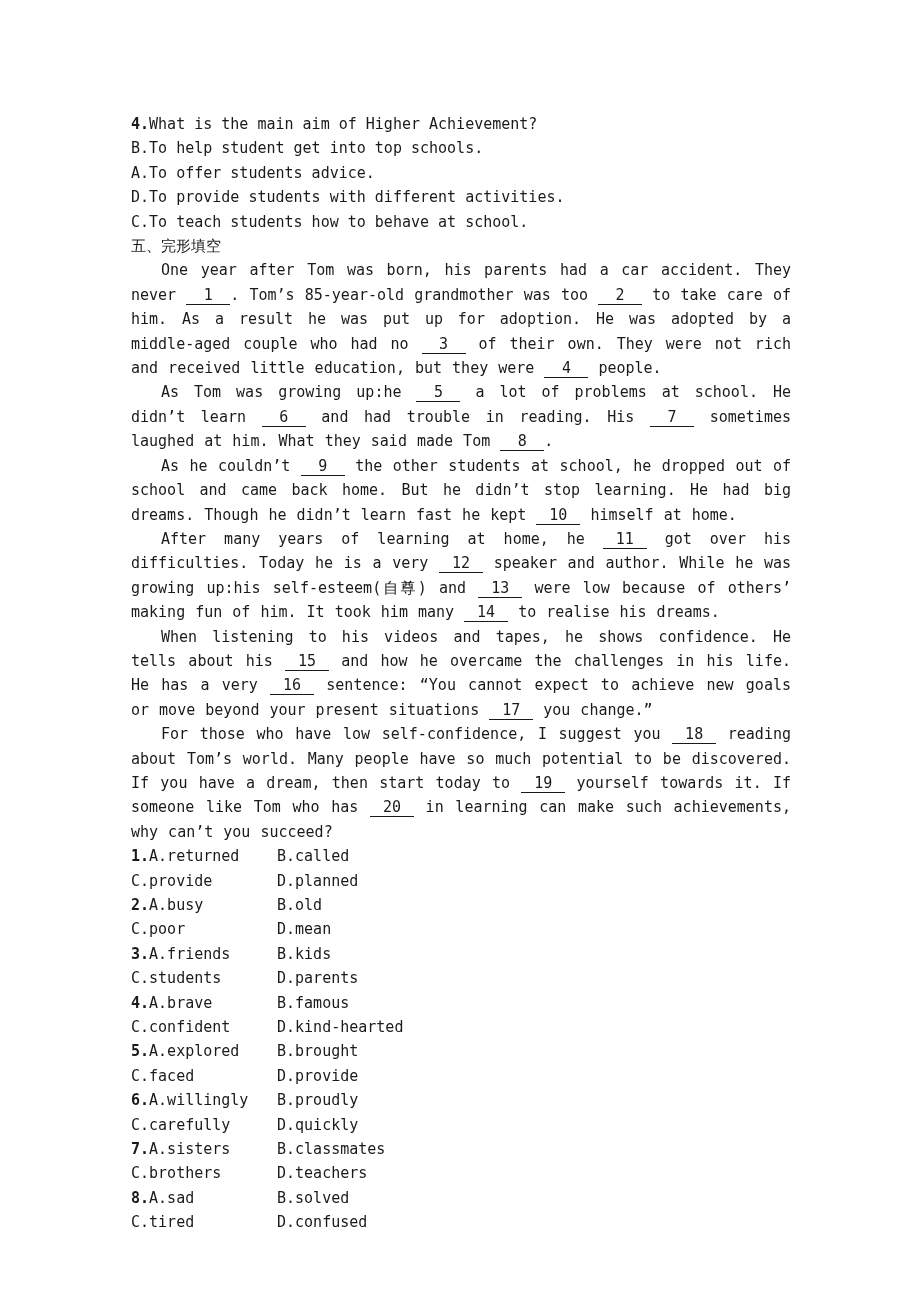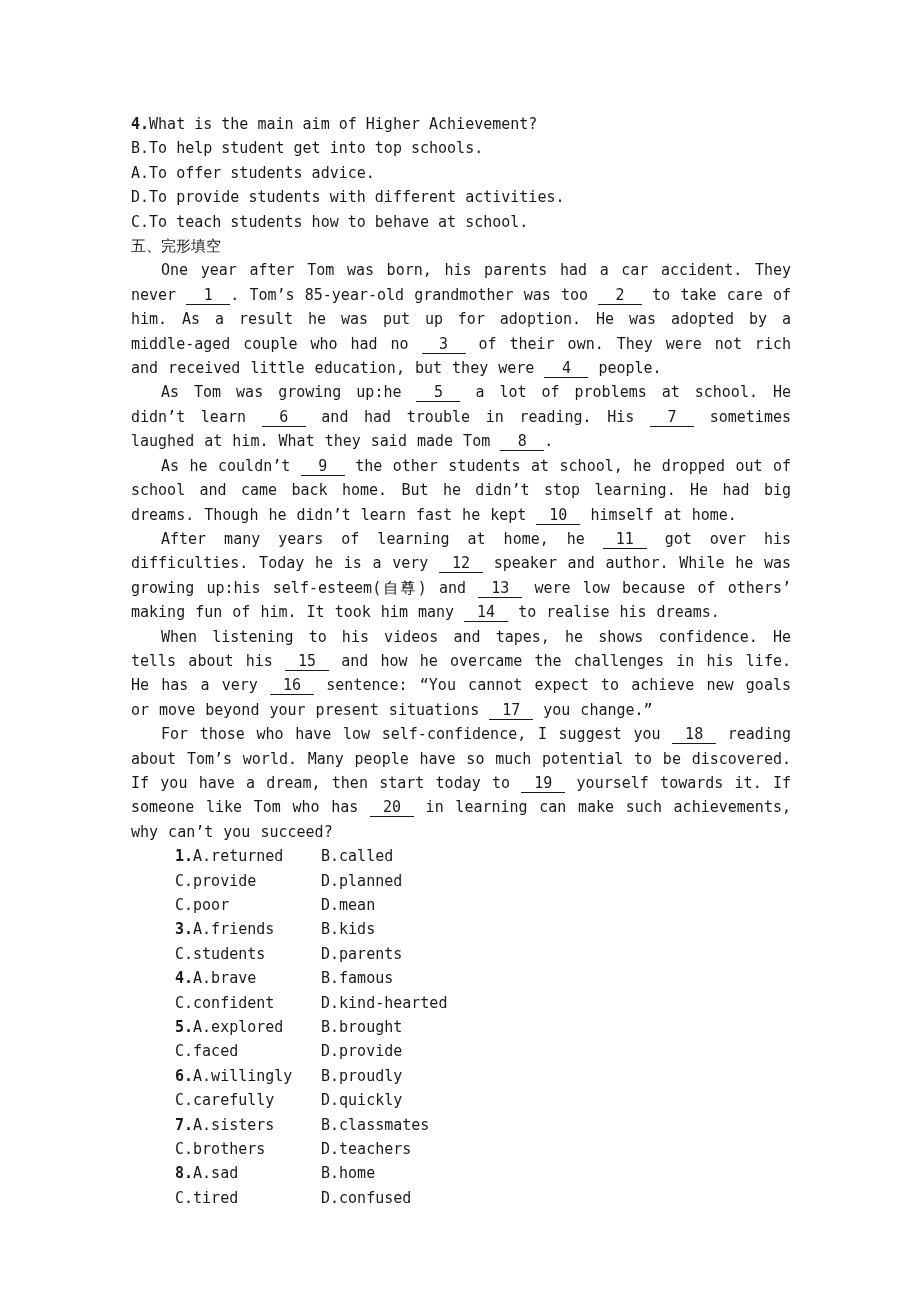--- a/index.html
+++ b/index.html
@@ -31,21 +31,21 @@
   }
   .blank {
     display: inline-block;
     min-width: 44px;
     padding: 0 3px;
     text-align: center;
     text-indent: 0;
     border-bottom: 1px solid #1a1a1a;
     line-height: 17px;
   }
-  .opt-row { display: flex; margin-left: 44px; }
+  .opt-row { display: flex; }
   .opt-c1 { width: 146px; }
   .opt-c2 { flex: 1; }
 </style>
 </head>
 <body>
 
 <div class="page">
   <div class="content">
 
     <div class="line"><span class="qnum">4.</span><span>What is the main aim of Higher Achievement?</span></div>
@@ -69,20 +69,24 @@
       </div>
 
     <div id="options-grid">
         <div class="opt-row">
           <div class="opt-c1"><span class="qnum">1.</span><span>A.returned</span></div>
           <div class="opt-c2"><span>B.called</span></div>
         </div>
         <div class="opt-row">
           <div class="opt-c1"><span>C.provide</span></div>
           <div class="opt-c2"><span>D.planned</span></div>
+        </div>
+        <div class="opt-row">
+          <div class="opt-c1"><span class="qnum">2.</span><span>A.busy</span></div>
+          <div class="opt-c2"><span>B.old</span></div>
         </div>
         <div class="opt-row">
           <div class="opt-c1"><span>C.poor</span></div>
           <div class="opt-c2"><span>D.mean</span></div>
         </div>
         <div class="opt-row">
           <div class="opt-c1"><span class="qnum">3.</span><span>A.friends</span></div>
           <div class="opt-c2"><span>B.kids</span></div>
         </div>
         <div class="opt-row">
@@ -116,21 +120,21 @@
         <div class="opt-row">
           <div class="opt-c1"><span class="qnum">7.</span><span>A.sisters</span></div>
           <div class="opt-c2"><span>B.classmates</span></div>
         </div>
         <div class="opt-row">
           <div class="opt-c1"><span>C.brothers</span></div>
           <div class="opt-c2"><span>D.teachers</span></div>
         </div>
         <div class="opt-row">
           <div class="opt-c1"><span class="qnum">8.</span><span>A.sad</span></div>
-          <div class="opt-c2"><span>B.home</span></div>
+          <div class="opt-c2"><span>B.solved</span></div>
         </div>
         <div class="opt-row">
           <div class="opt-c1"><span>C.tired</span></div>
           <div class="opt-c2"><span>D.confused</span></div>
         </div>
       </div>
 
   </div>
 </div>
 

